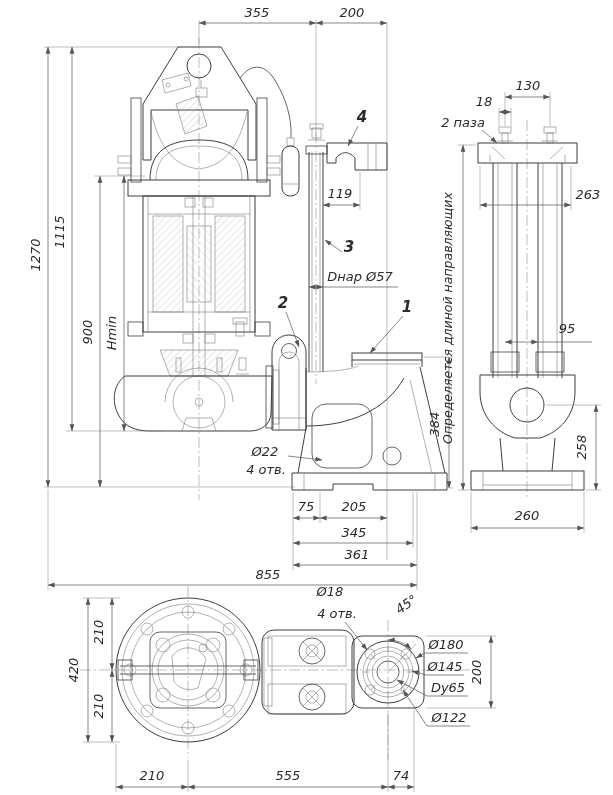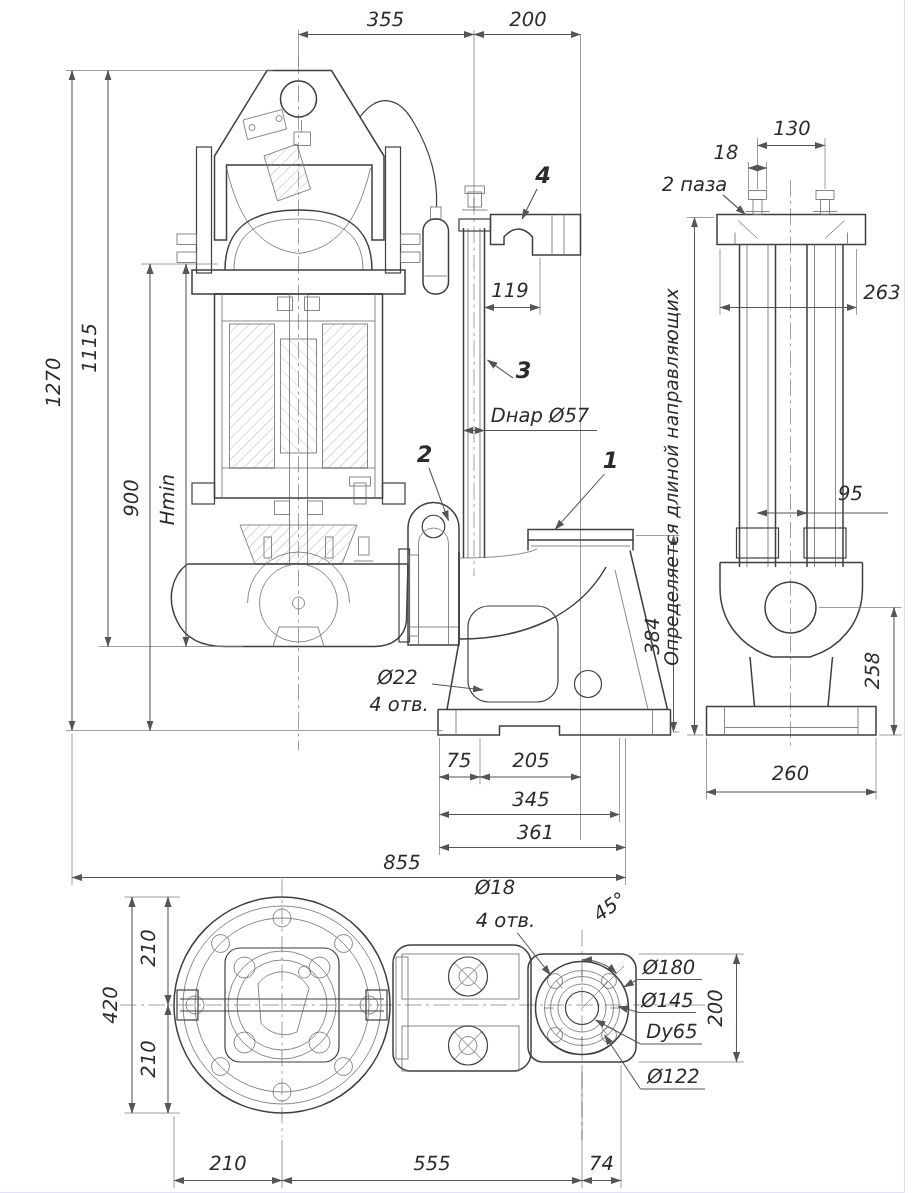--- a/index.html
+++ b/index.html
@@ -1,16 +1,16 @@
 <!DOCTYPE html>
 <html><head>
 <meta charset="utf-8">
 <style>
   html,body{margin:0;padding:0;background:#ffffff;}
-  .page{width:603px;height:795px;background:#8b5cf6;position:relative;overflow:hidden;
+  .page{width:603px;height:795px;background:#5eead4;position:relative;overflow:hidden;
         font-family:"DejaVu Sans",sans-serif;}
   svg{display:block}
   .main{stroke-width:1;fill:none;}
   .thin{stroke-width:.55;stroke:#707070;fill:none;}
   .med{stroke-width:.8;fill:none;}
   .cl{stroke:#8a8a8a;stroke-width:.55;fill:none;stroke-dasharray:11 3 2 3;}
   .ext{stroke:#7d7d7d;stroke-width:.5;fill:none;}
   .dimline{stroke:#555;stroke-width:.7;fill:none;
            marker-start:url(#ar);marker-end:url(#ar);}
   .lead{stroke:#555;stroke-width:.7;fill:none;marker-end:url(#ar);}

